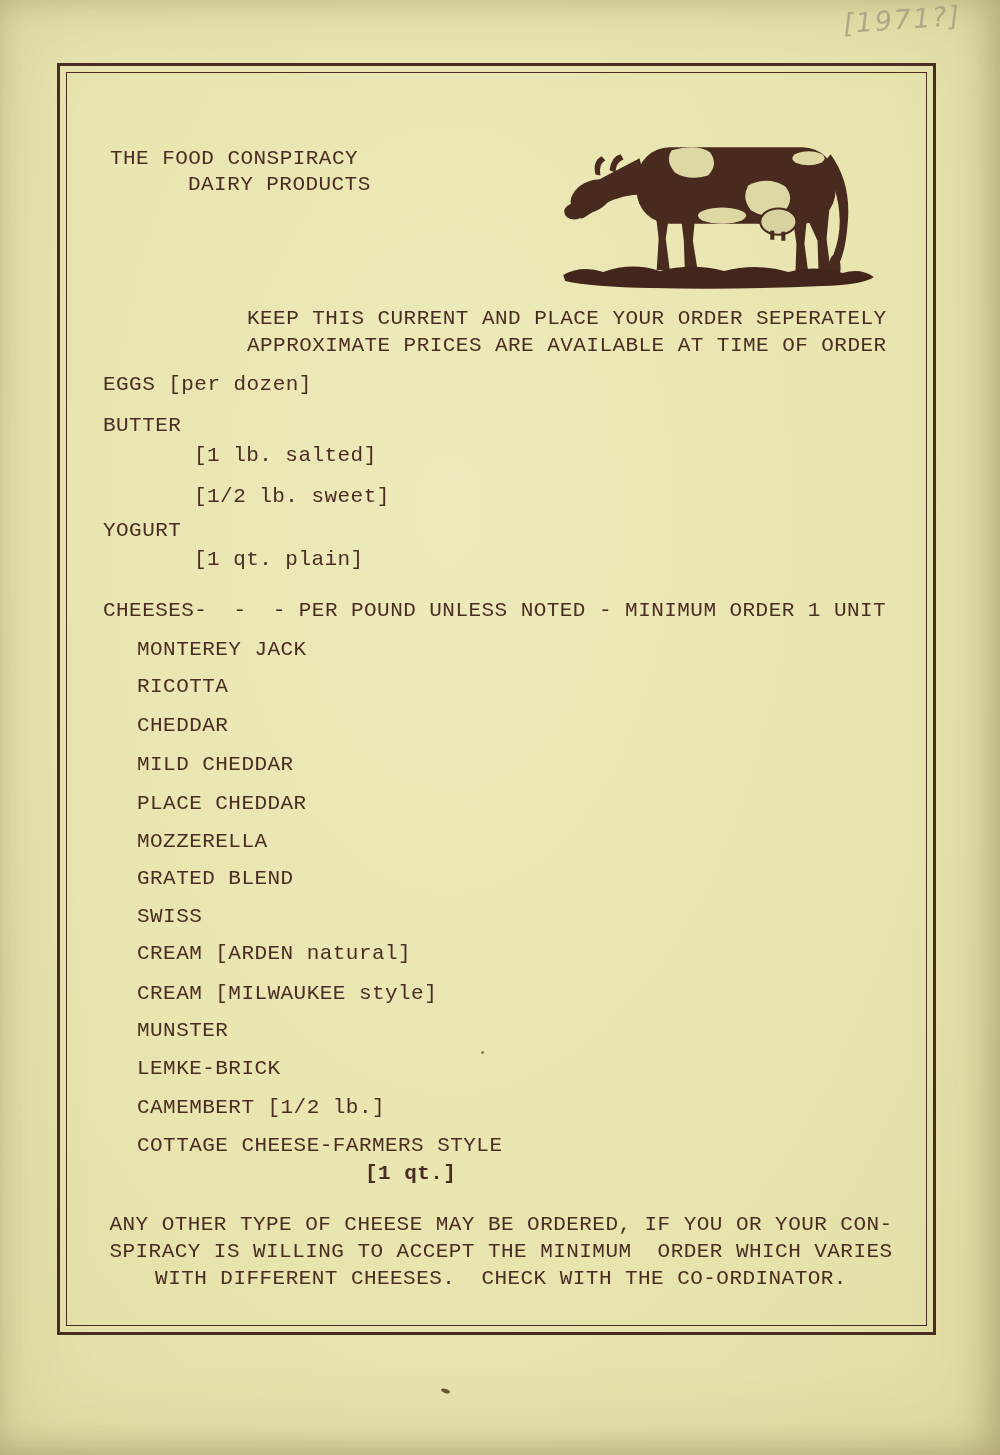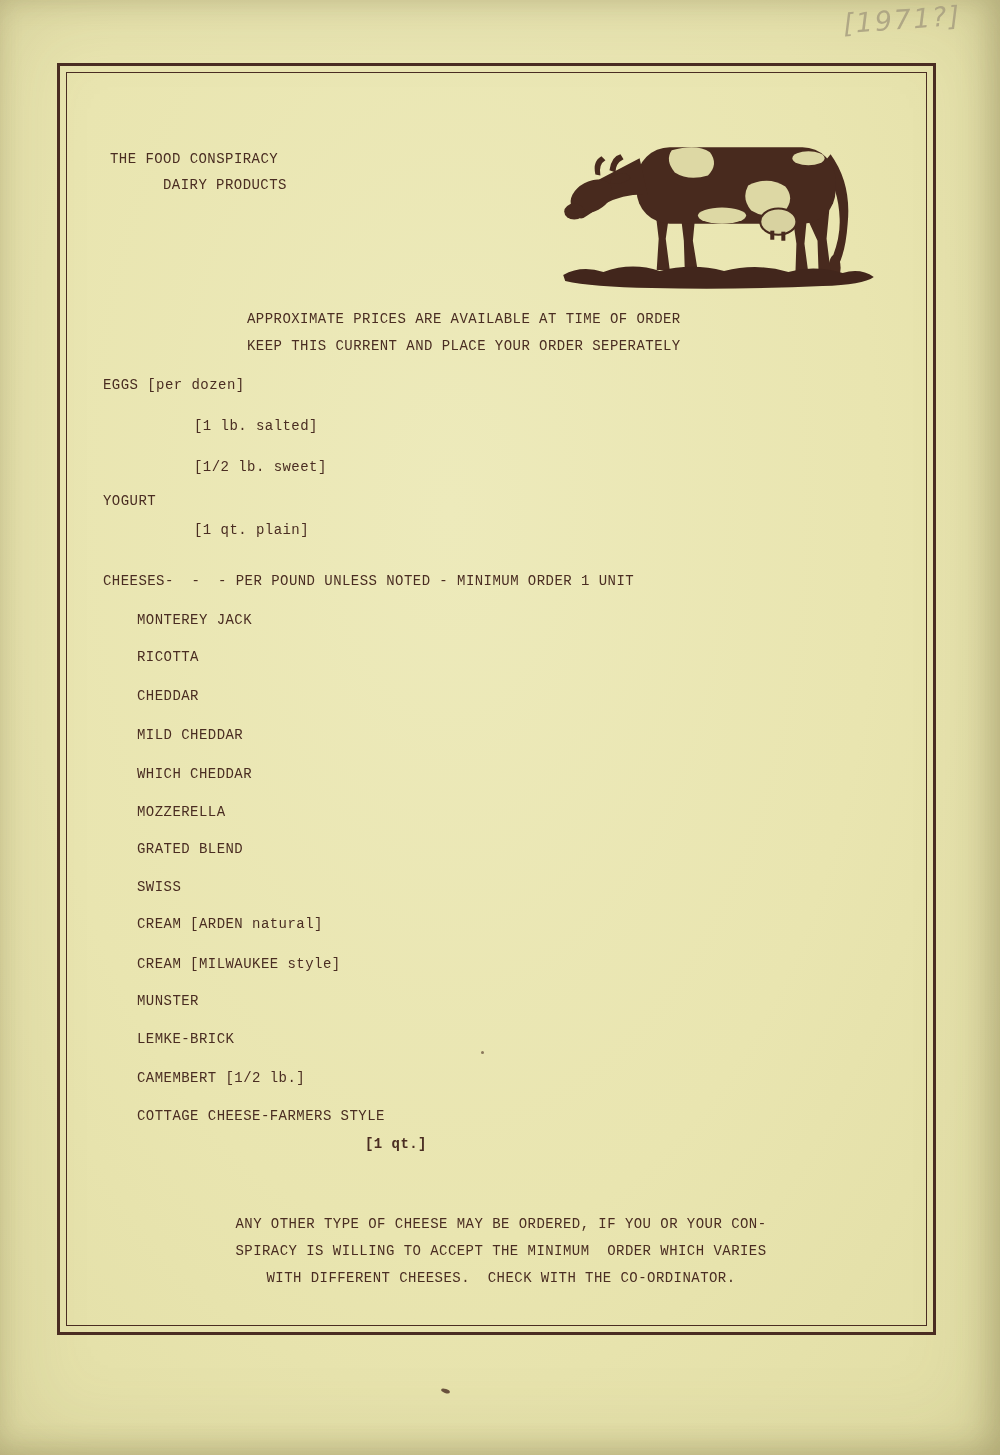--- a/index.html
+++ b/index.html
@@ -17,42 +17,42 @@
   .page{
     position:relative;width:1000px;height:1455px;overflow:hidden;
     background:radial-gradient(ellipse at 45% 35%, #edeabb 0%, var(--paper,#e9e5b0) 55%, #e1dda4 100%);
     box-shadow:inset 0 0 90px rgba(110,100,55,.18),
                inset -14px 0 30px rgba(110,100,55,.22),
                inset 0 -10px 25px rgba(110,100,55,.14);
     color:var(--ink,#4a2d22);
   }
   .mono{
     font-family:"Liberation Mono","DejaVu Sans Mono",monospace;
-    font-size:14px;line-height:26px;letter-spacing:.45px;
+    font-size:21px;line-height:26px;letter-spacing:.45px;
     white-space:pre;color:var(--ink,#4a2d22);
   }
   
   .pencil-note{
     position:absolute;left:843px;top:4px;
     font-family:"DejaVu Sans",sans-serif;font-style:italic;
     font-size:27px;letter-spacing:2px;color:var(--pencil,#a89f80);
     transform:rotate(-4deg);opacity:.85;
   }
   
   .frame-outer{
     position:absolute;left:57px;top:63px;width:873px;height:1266px;
     border:3px solid var(--ink,#4a2d22);
   }
   .frame-inner{
     position:absolute;inset:6px;
     border:1.5px solid var(--ink,#4a2d22);
   }
   
   .title-block{position:absolute;left:110px;top:146px;}
-  .title-line2{margin-left:53px;}
+  .title-line2{margin-left:78px;}
   .cow-wrap{position:absolute;left:550px;top:98px;width:334px;height:196px;}
   .instructions{position:absolute;left:247px;top:306px;}
   .instructions div{margin-bottom:1px;}
   
   .rows{position:absolute;left:103px;top:372px;width:784px;}
   .row{display:flex;align-items:flex-start;flex-direction:column;}
   .row .blank{
     flex:1;height:24px;margin-left:16px;
     border-bottom:2.2px solid var(--ink,#4a2d22);
     transform:rotate(-0.08deg);
@@ -124,31 +124,34 @@
         <ellipse cx="226" cy="123" rx="18" ry="13" fill="#d8d2a0" stroke="#482a1e" stroke-width="2"></ellipse>
         <rect x="218" y="132" width="4" height="9" fill="#482a1e"></rect>
         <rect x="229" y="133" width="4" height="9" fill="#482a1e"></rect>
       </g>
 
       <path fill="#42261c" d="M12,176 Q30,166 52,173 Q80,163 108,172 Q140,164 172,172 Q205,164 236,173 Q262,166 290,174 Q308,169 321,178 Q310,186 270,187 Q180,191 100,189 Q40,188 14,182 Z"></path>
     </svg>
   </div>
 
   <div class="instructions">
+    <div class="mono">KEEP THIS CURRENT AND PLACE YOUR ORDER SEPERATELY</div>
     <div class="mono">APPROXIMATE PRICES ARE AVAILABLE AT TIME OF ORDER</div>
-    <div class="mono">KEEP THIS CURRENT AND PLACE YOUR ORDER SEPERATELY</div>
   </div>
 
   <div class="rows">
 
     <div class="row h41">
       <span class="mono">EGGS [per dozen]</span>
       <div class="blank"></div>
     </div>
 
+    <div class="row h30">
+      <span class="mono">BUTTER</span>
+    </div>
 
     <div class="row h41">
       <span class="mono ind1">[1 lb. salted]</span>
       <div class="blank"></div>
     </div>
 
     <div class="row h34">
       <span class="mono ind1">[1/2 lb. sweet]</span>
       <div class="blank"></div>
     </div>
@@ -180,21 +183,21 @@
       <span class="mono ind2">CHEDDAR</span>
       <div class="blank"></div>
     </div>
 
     <div class="row h39">
       <span class="mono ind2">MILD CHEDDAR</span>
       <div class="blank"></div>
     </div>
 
     <div class="row h38">
-      <span class="mono ind2">WHICH CHEDDAR</span>
+      <span class="mono ind2">PLACE CHEDDAR</span>
       <div class="blank"></div>
     </div>
 
     <div class="row h37">
       <span class="mono ind2">MOZZERELLA</span>
       <div class="blank"></div>
     </div>
 
     <div class="row h38">
       <span class="mono ind2">GRATED BLEND</span>

